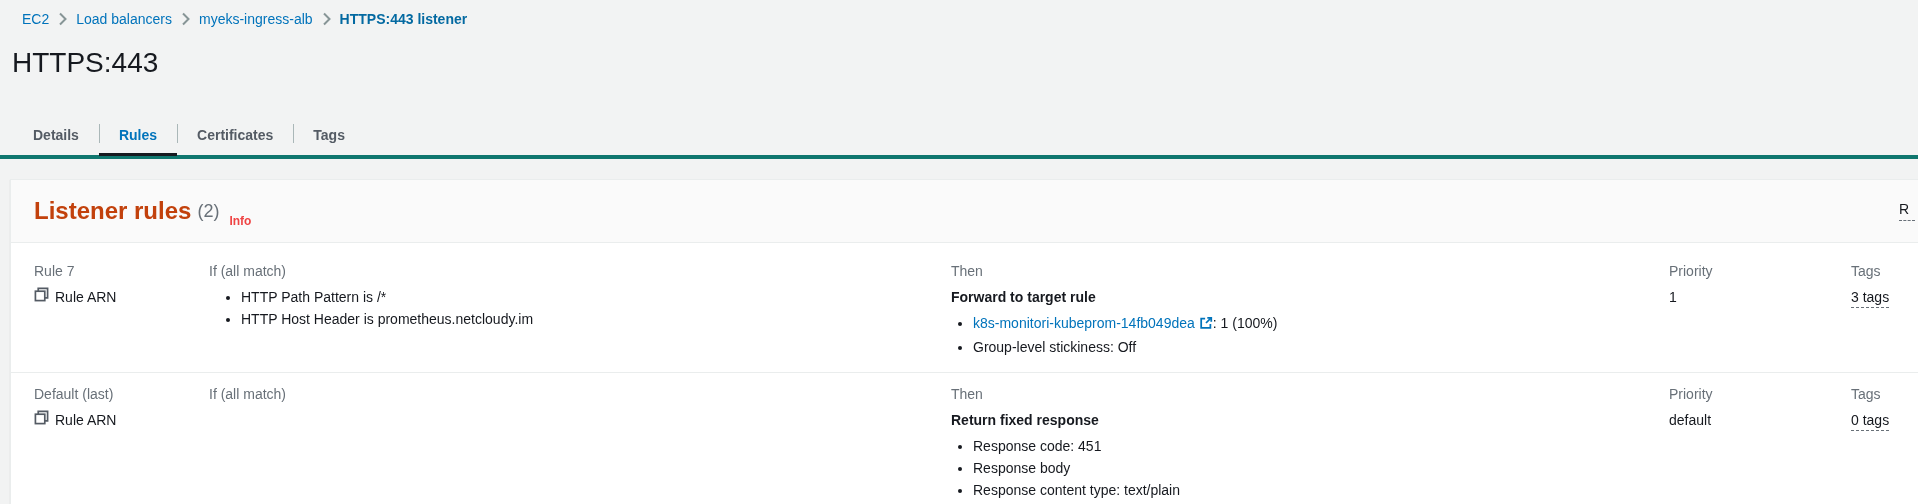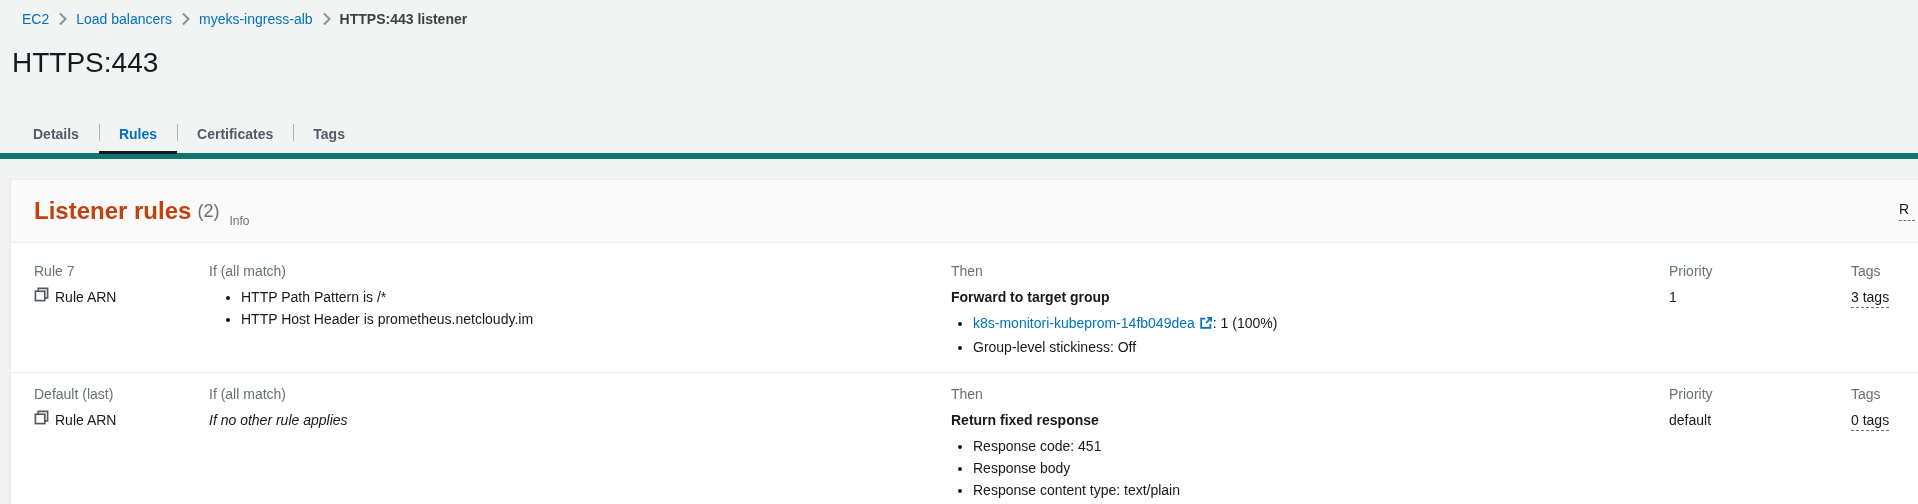--- a/index.html
+++ b/index.html
@@ -10,34 +10,34 @@
     color:#16191f;
     font-size:14px;
   }
 
   
   .breadcrumb {
     display:flex; align-items:center; gap:9px;
     padding:9px 0 0 22px; height:28px;
   }
   .crumb-link { color:#0073bb; text-decoration:none; cursor:pointer; }
-  .crumb-current { color:#404040; font-weight:700; }
+  .crumb-current { color:#0369a1; font-weight:700; }
   .crumb-sep { display:flex; align-items:center; }
 
   
   h1.page-title {
     margin:17px 0 16px 12px;
     font-size:28px; line-height:36px; font-weight:400; color:#16191f;
   }
 
   
   .tabs {
     display:flex; align-items:stretch;
     margin-top:36px; height:42px;
-    border-bottom:6px solid #0f766e;
+    border-bottom:4px solid #0f766e;
   }
   .tab {
     display:flex; align-items:center;
     padding:0 20px; margin-bottom:-1px;
     font-weight:700; color:#545b64; cursor:pointer;
     border-bottom:3px solid transparent;
     position:relative;
   }
   .tab:first-child { margin-left:13px; }
   .tab + .tab::before {
@@ -58,21 +58,21 @@
     position:relative;
     height:63px;
     background:#fafafa;
     border-bottom:1px solid #eaeded;
     padding:19px 20px 0 23px;
     display:flex; align-items:flex-start;
   }
   .panel-title { font-size:24px; line-height:24px; font-weight:700; color:#c2410c; }
   .panel-count { font-size:18px; line-height:24px; font-weight:400; color:#687078; margin-left:6px; }
   .info-link {
-    font-size:12px; font-weight:400; color:#737373;
+    font-size:12px; font-weight:700; color:#ef4444;
     margin-left:10px; align-self:center; cursor:pointer; text-decoration:none;
   }
   .header-action-truncated {
     position:absolute; right:3px; top:21px;
     color:#16191f; border-bottom:1px dashed #687078;
     padding:0 6px 3px 0; cursor:pointer; white-space:nowrap;
   }
 
   
   .rule-row {
@@ -168,21 +168,21 @@
     <div class="cell">
       <div class="col-header">If (all match)</div>
       <ul class="cond-list line2">
           <li>HTTP Path Pattern is /*</li>
           <li>HTTP Host Header is prometheus.netcloudy.im</li>
         </ul>
     </div>
 
     <div class="cell">
       <div class="col-header">Then</div>
-      <div class="bold line2">Forward to target group</div>
+      <div class="bold line2">Forward to target rule</div>
       <ul class="action-list">
         <li>
           <a class="tg-link">k8s-monitori-kubeprom-14fb049dea</a><span class="ext-icon"><svg width="14" height="14" viewBox="0 0 16 16" fill="none" stroke="#0073bb" stroke-width="2">
                 <path d="M7 3 H2.5 V13.5 H13 V9"></path>
                 <path d="M9.5 2 H14 V6.5"></path>
                 <path d="M13.5 2.5 L8 8"></path>
               </svg></span><span>: 1 (100%)</span>
         </li>
       <li>Group-level stickiness: Off</li>
         </ul>
@@ -210,21 +210,20 @@
               <path d="M4.5 4.5 V1.5 H14.5 V11.5 H11.5"></path>
             </svg>
           </span>
           <span>Rule ARN</span>
         </button>
       </div>
     </div>
 
     <div class="cell">
       <div class="col-header">If (all match)</div>
-      <div class="italic line2">If no other rule applies</div>
     </div>
 
     <div class="cell">
       <div class="col-header">Then</div>
       <div class="bold line2">Return fixed response</div>
       <ul class="action-list">
           <li>Response code: 451</li>
           <li>Response body</li>
           <li>Response content type: text/plain</li>
         </ul>

